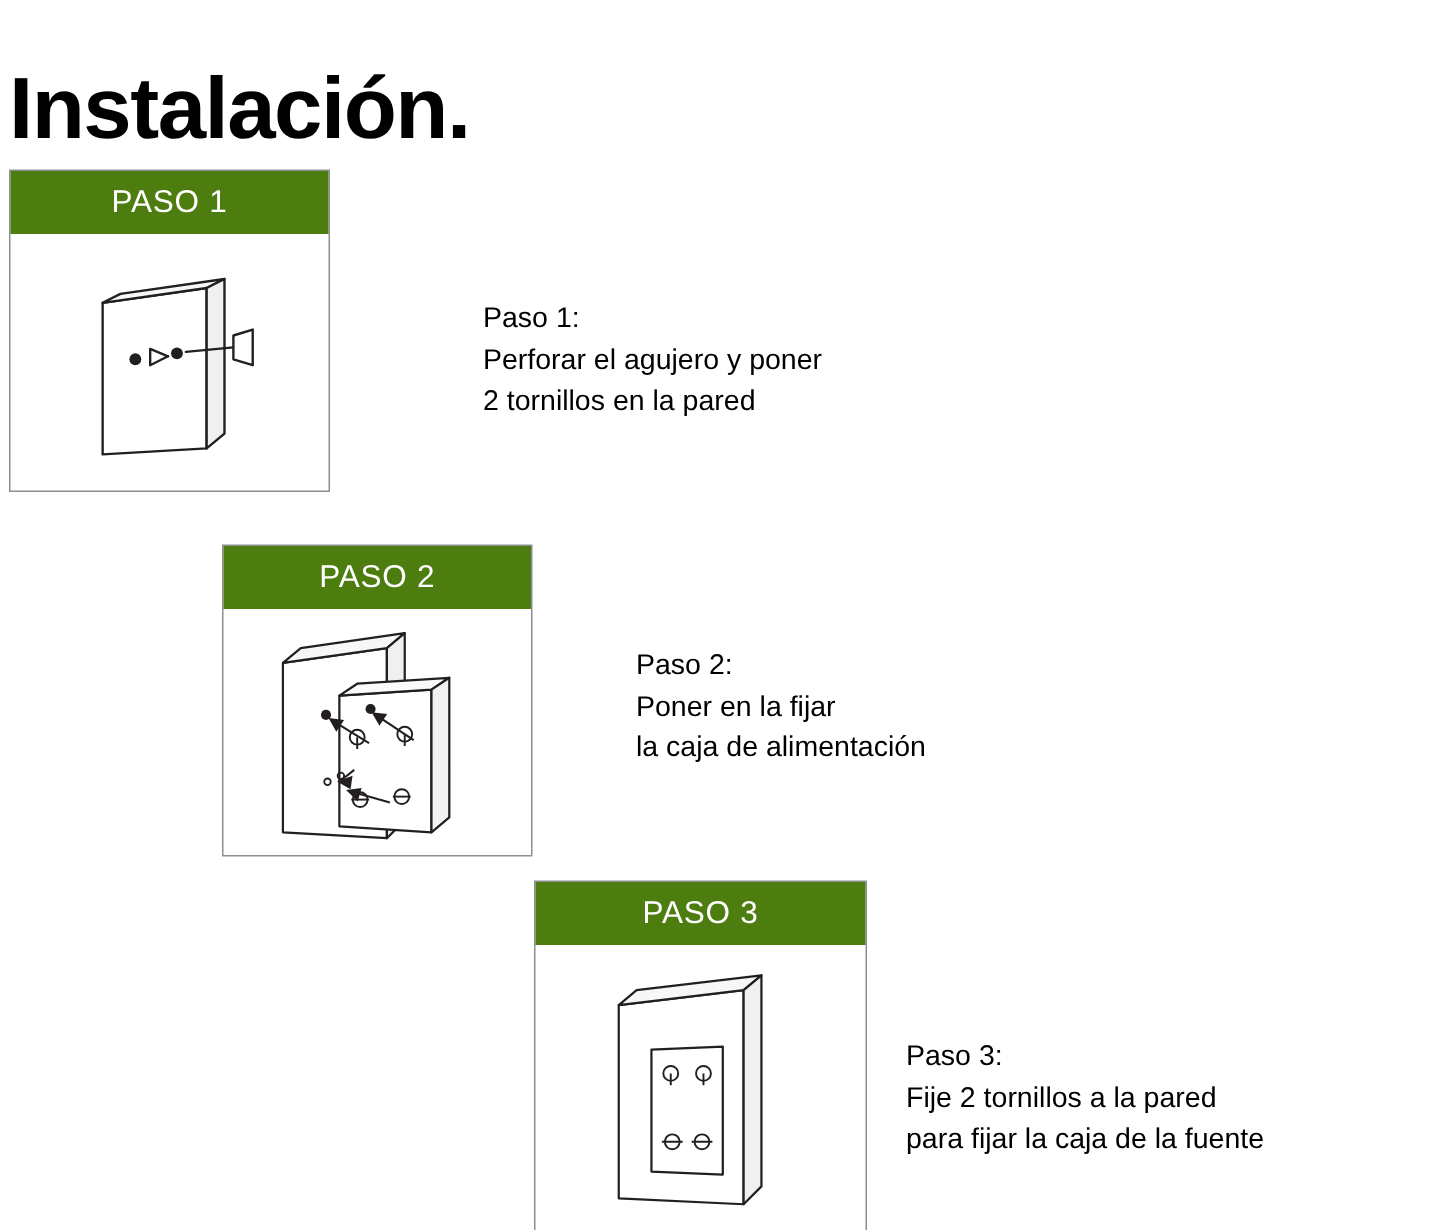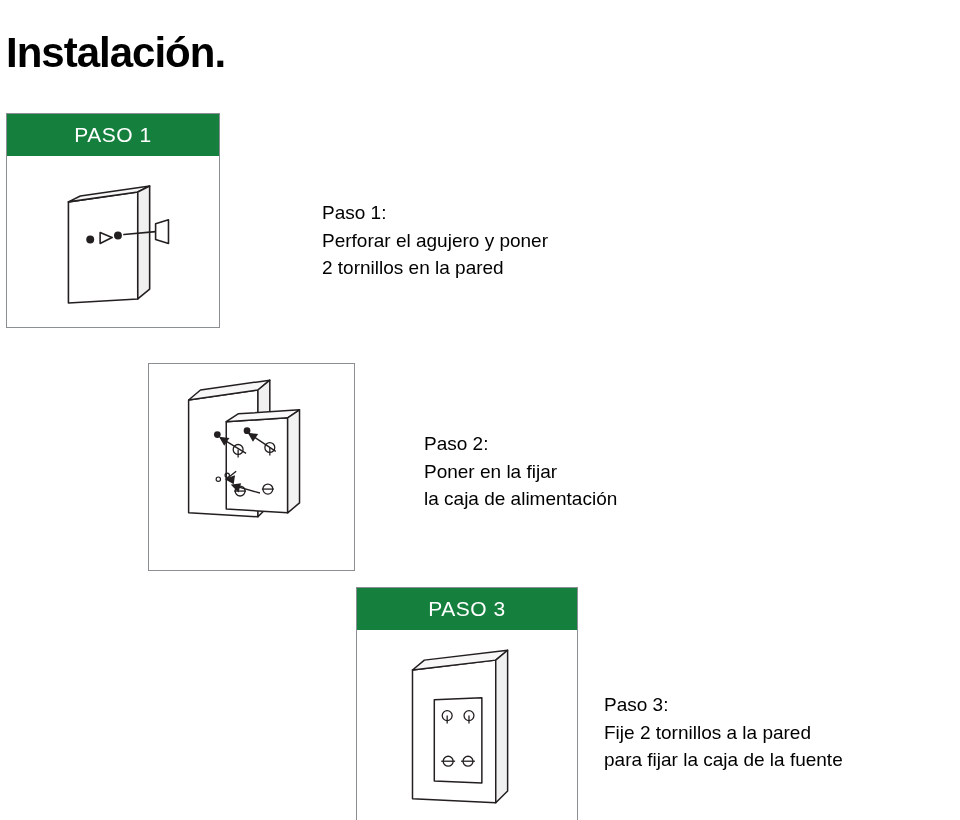--- a/index.html
+++ b/index.html
@@ -19,37 +19,37 @@
     position: relative;
     width: 960px;
     height: 820px;
   }
 
   
   .page-title {
     position: absolute;
     left: 6px;
     top: 2px;
-    font-size: 42px;
+    font-size: 58px;
     font-weight: bold;
     letter-spacing: -1px;
     line-height: 1.1;
     white-space: nowrap;
   }
 
   
   .step-card {
     position: absolute;
     border: 1px solid #8b8f93;
     box-sizing: border-box;
     background: #ffffff;
   }
   .step-header {
     height: 42px;
-    background: #15803d;
+    background: #4d7c0f;
     color: #ffffff;
     display: flex;
     align-items: center;
     justify-content: center;
     font-size: 21px;
     letter-spacing: 0.5px;
     box-sizing: border-box;
   }
   .step-figure {
     position: relative;
@@ -115,20 +115,21 @@
           <path d="M150 68 L163 64 L163 88 L150 84 Z" fill="#ffffff"></path>
         </g>
       </svg>
     </div>
   </div>
   <div class="caption" id="cap-1">Paso 1:
 Perforar el agujero y poner
 2 tornillos en la pared</div>
 
   <div class="step-card" id="card-2">
+    <div class="step-header">PASO 2</div>
     <div class="step-figure">
       <svg viewBox="0 0 207 165" preserveAspectRatio="xMidYMid meet">
         <g fill="none" stroke="#231f20" stroke-width="1.5" stroke-linejoin="round" stroke-linecap="round">
 
           <path d="M40 36 L40 150 L110 154 L110 26 Z" fill="#ffffff"></path>
           <path d="M40 36 L52 26 L122 16 L110 26 Z" fill="#f7f7f7"></path>
           <path d="M110 26 L122 16 L122 142 L110 154 Z" fill="#f0f0f0"></path>
 
           <path d="M78 58 L78 146 L140 150 L140 54 Z" fill="#ffffff"></path>
           <path d="M78 58 L90 50 L152 46 L140 54 Z" fill="#fafafa"></path>

